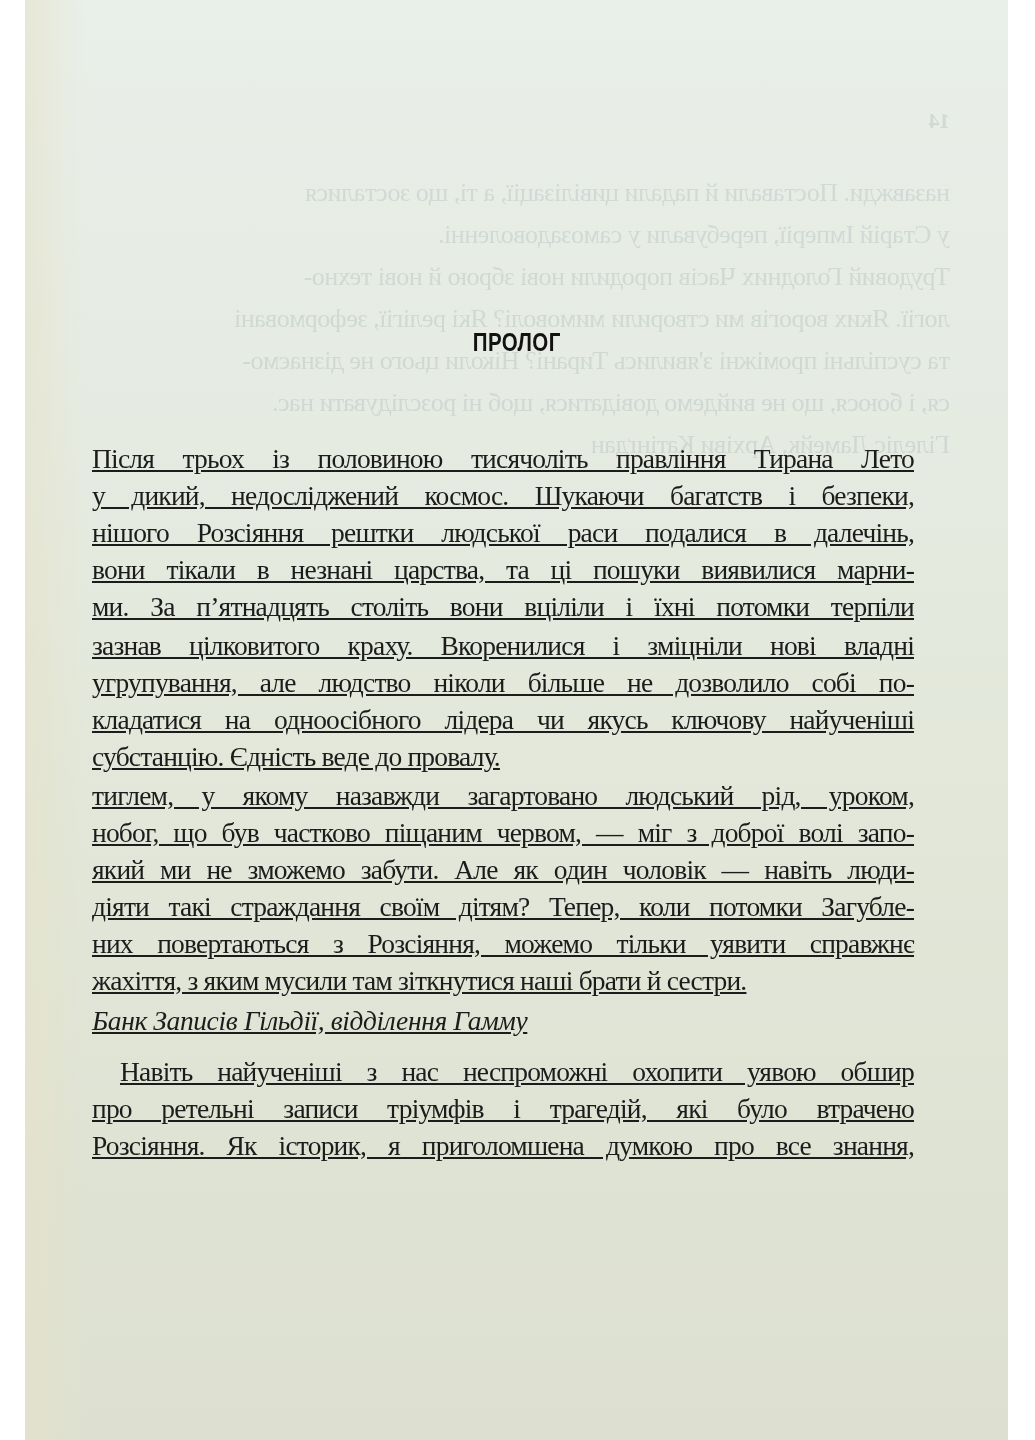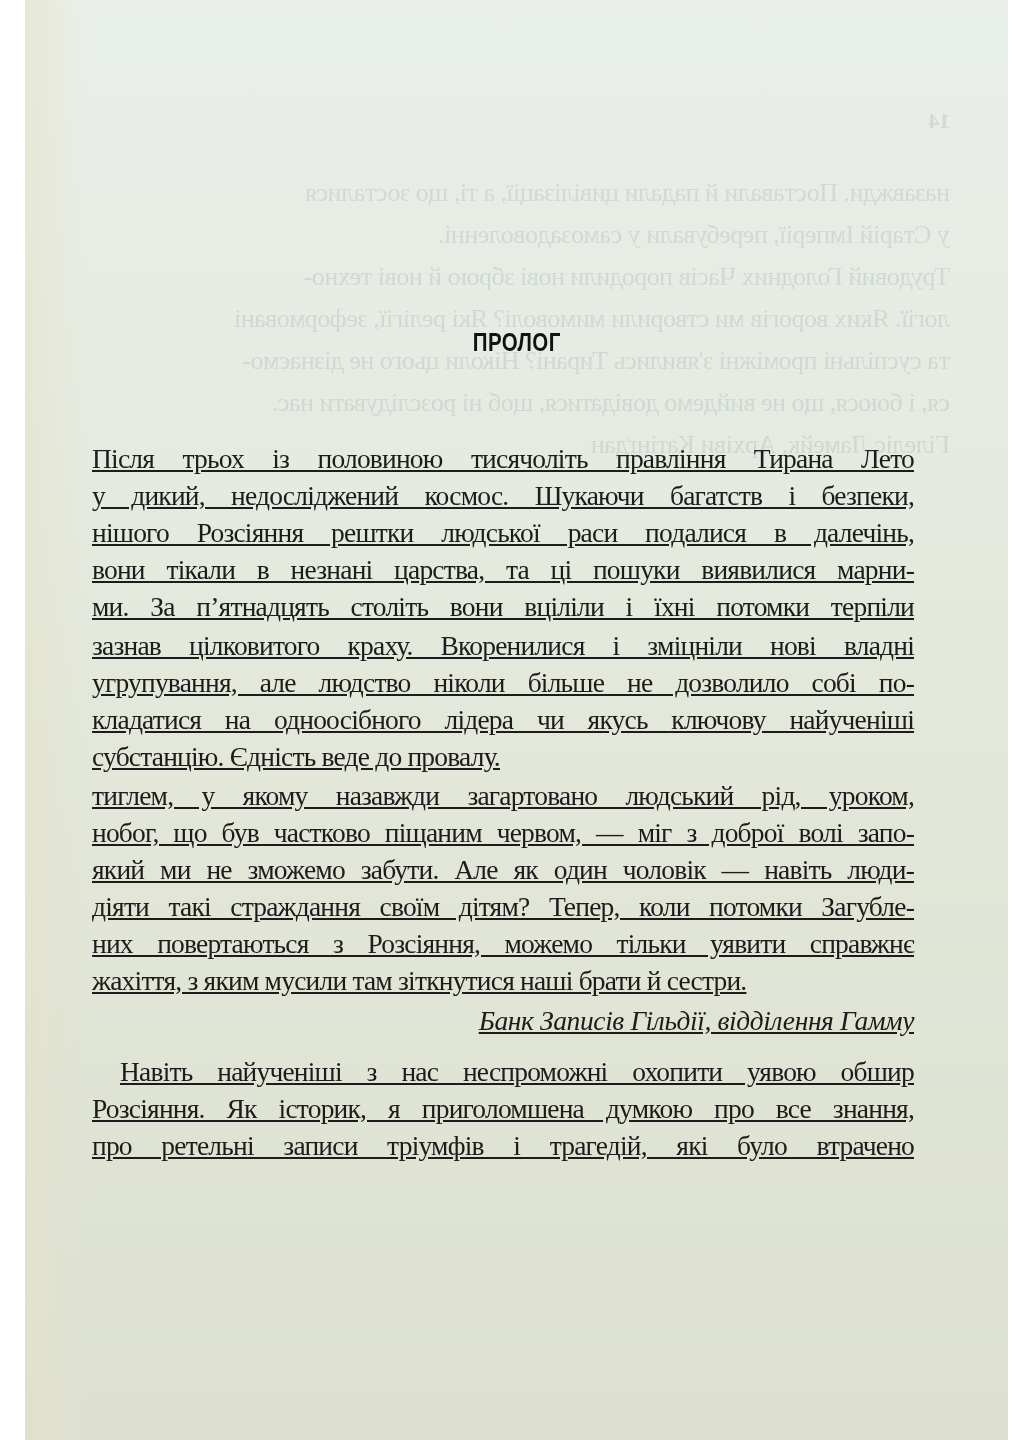--- a/index.html
+++ b/index.html
@@ -36,21 +36,21 @@
     position: absolute; left: 67px; top: 440px; width: 822px;
     font-size: 27.5px; line-height: 37px; color: #1c1c1c; text-decoration: underline;
   }
   .line {
     display: block; white-space: nowrap; text-align: justify; text-align-last: justify;
     letter-spacing: -0.8px; height: 37px;
   }
   .line.last { text-align-last: left; }
   .line.indent { padding-left: 28px; }
   .attribution {
-    display: block; text-align: right; font-style: italic; white-space: nowrap;
+    display: block; font-style: italic; white-space: nowrap;
     letter-spacing: -0.4px; height: 37px; margin-top: 3px;
   }
   .gap { height: 14px; }
   .gap-small { height: 2px; }
 </style>
 </head>
 <body>
 
 <div class="page">
 
@@ -96,18 +96,18 @@
       <span class="line">них повертаються з Розсіяння, можемо тільки уявити справжнє</span>
       <span class="line last">жахіття, з яким мусили там зіткнутися наші брати й сестри.</span>
     </div>
 
     <span class="attribution">Банк Записів Гільдії, відділення Гамму</span>
 
     <div class="gap"></div>
 
     <div>
       <span class="line indent">Навіть найученіші з нас неспроможні охопити уявою обшир</span>
+      <span class="line">про ретельні записи тріумфів і трагедій, які було втрачено</span>
       <span class="line">Розсіяння. Як історик, я приголомшена думкою про все знання,</span>
-      <span class="line">про ретельні записи тріумфів і трагедій, які було втрачено</span>
     </div>
 
   </div>
 </div>
 
 </body></html>

